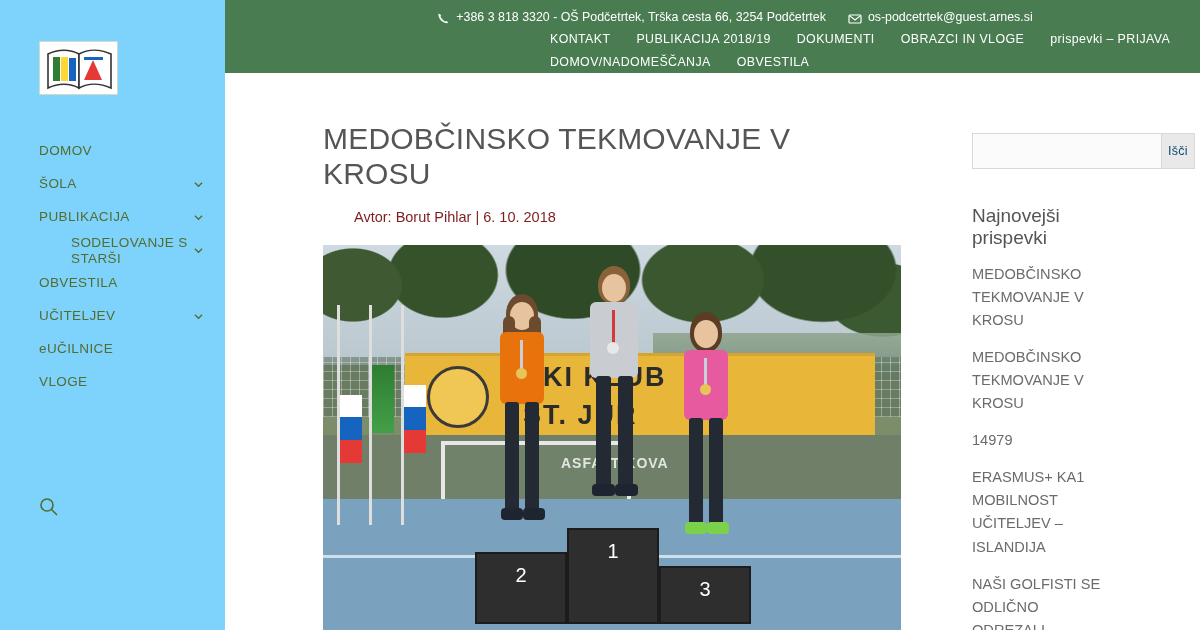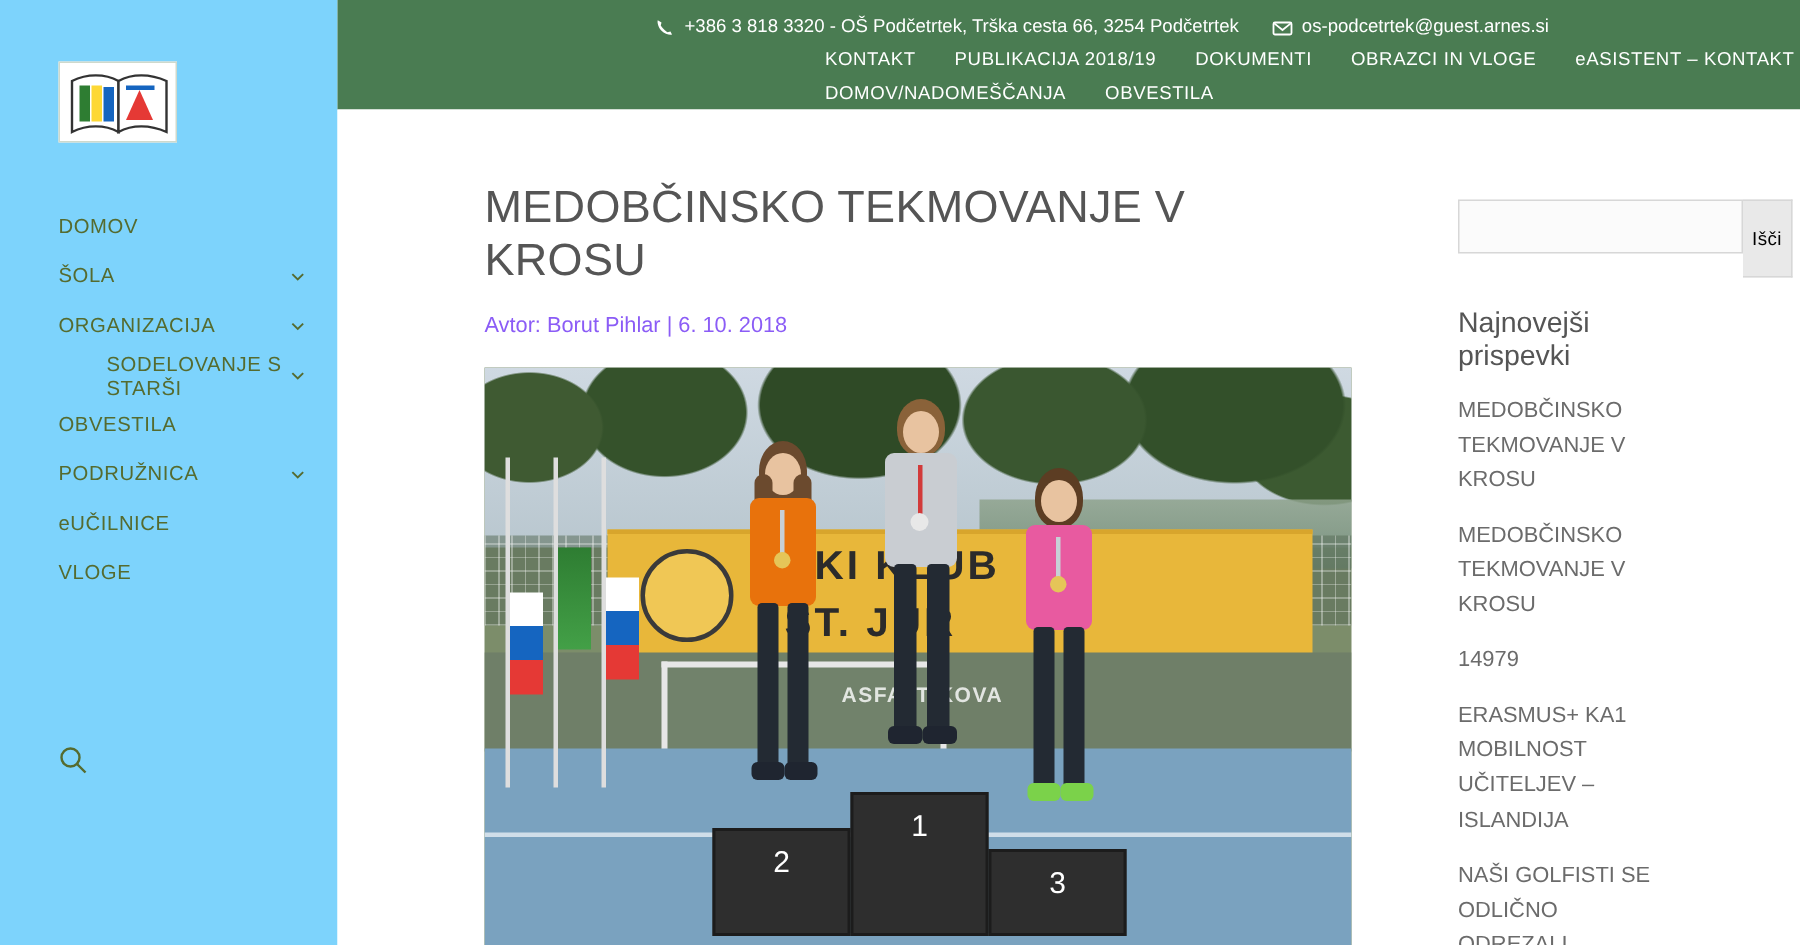--- a/index.html
+++ b/index.html
@@ -145,21 +145,22 @@
     font-size: 30px;
     font-weight: 400;
     color: #555555;
     letter-spacing: 0.2px;
     line-height: 1.18;
     margin: 0;
   }
   #post-meta {
     margin-top: 17px;
     font-size: 14.5px;
-    color: #8b5cf6;
+    color: #7f1d1d;
+    margin-left: 31px;
   }
   #post-image {
     margin-top: 20px;
     width: 578px; height: 387px;
     position: relative;
     overflow: hidden;
     background: #7c8d6a;
   }
 
   
@@ -277,25 +278,25 @@
     height: 36px;
     border: 1px solid #d7d7d7;
     background: #fbfbfb;
     padding: 0 6px;
     font-size: 13px;
     color: #555;
     outline: none;
   }
   #search-btn {
     flex: 1 1 auto;
-    height: 52px;
+    height: 36px;
     background: #e9e9e9;
     border: 1px solid #d7d7d7;
     border-left: none;
-    color: #000000;
+    color: #0c4a6e;
     font-size: 12.5px;
     letter-spacing: .3px;
     cursor: pointer;
   }
   #rail-title {
     margin-top: 36px;
     font-size: 19px;
     color: #555555;
     line-height: 1.16;
     font-weight: 400;
@@ -340,21 +341,21 @@
       <div class="nav-item">
         <span class="nav-label">ŠOLA</span>
         <span class="chev">
           <svg viewBox="0 0 10 10">
               <path d="M1 3 L5 7 L9 3" fill="none" stroke="#556b2f" stroke-width="1.4"></path>
             </svg>
         </span>
       </div>
 
       <div class="nav-item">
-        <span class="nav-label">ORGANIZACIJA</span>
+        <span class="nav-label">PUBLIKACIJA</span>
         <span class="chev">
           <svg viewBox="0 0 10 10">
               <path d="M1 3 L5 7 L9 3" fill="none" stroke="#556b2f" stroke-width="1.4"></path>
             </svg>
         </span>
       </div>
 
 
       <div class="nav-item two-line">
         <span class="nav-label" style="max-width:130px;display:block;">SODELOVANJE S STARŠI</span>
@@ -364,21 +365,21 @@
             </svg>
         </span>
       </div>
 
       <div class="nav-item">
         <span class="nav-label">OBVESTILA</span>
       </div>
 
 
       <div class="nav-item">
-        <span class="nav-label">PODRUŽNICA</span>
+        <span class="nav-label">UČITELJEV</span>
         <span class="chev">
           <svg viewBox="0 0 10 10">
               <path d="M1 3 L5 7 L9 3" fill="none" stroke="#556b2f" stroke-width="1.4"></path>
             </svg>
         </span>
       </div>
 
       <div class="nav-item">
         <span class="nav-label">eUČILNICE</span>
       </div>
@@ -417,21 +418,21 @@
         <span>os-podcetrtek@guest.arnes.si</span>
       </span>
     </div>
 
     <div id="topmenu">
       <div class="topmenu-row">
         <a class="topmenu-item">KONTAKT</a>
         <a class="topmenu-item">PUBLIKACIJA 2018/19</a>
         <a class="topmenu-item">DOKUMENTI</a>
         <a class="topmenu-item">OBRAZCI IN VLOGE</a>
-        <a class="topmenu-item">eASISTENT – KONTAKT</a>
+        <a class="topmenu-item">prispevki – PRIJAVA</a>
         <a class="topmenu-item">DOMOV/NADOMEŠČANJA</a>
         <a class="topmenu-item">OBVESTILA</a>
       </div>
     </div>
   </div>
 
   <div id="content">
 
     <div id="article">
       <h1 id="post-title">MEDOBČINSKO TEKMOVANJE V KROSU</h1>

